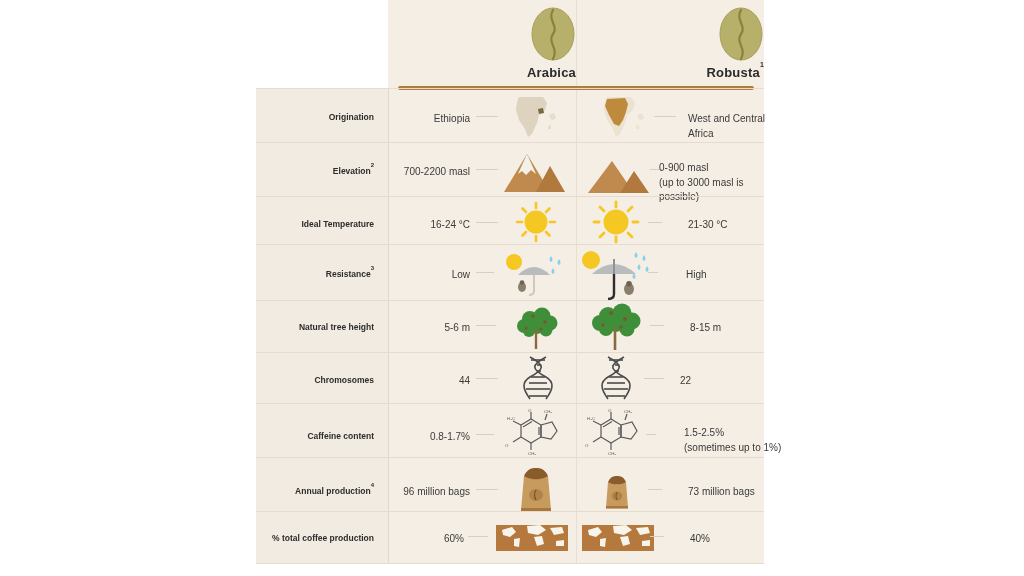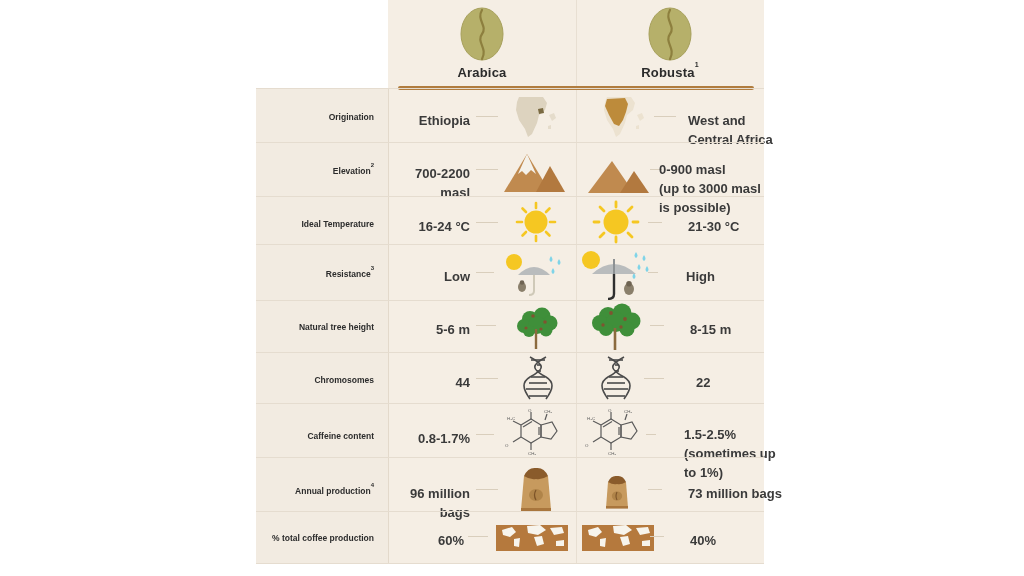--- a/index.html
+++ b/index.html
@@ -27,40 +27,40 @@
 
   
   .brown-rule{
     position:absolute;left:398px;top:86px;width:356px;height:4px;
     background:#b07c3e;border-radius:2px;
   }
 
   
   .head-cell{
     position:absolute;top:0;width:188px;height:86px;
-    display:flex;flex-direction:column;align-items:center;justify-content:flex-start;
+    display:flex;flex-direction:column;align-items:flex-end;justify-content:flex-start;
   }
   .head-cell.arabica{left:388px;}
   .head-cell.robusta{left:576px;}
   .bean{margin-top:6px;}
   .head-name{
     margin-top:3px;font-size:13px;font-weight:bold;color:#2b2b2b;letter-spacing:.2px;
   }
   .head-name sup{font-size:7px;font-weight:bold;top:-5px;position:relative;}
   .rowline{position:absolute;left:256px;width:508px;height:1px;background:#e5dccf;}
 
   .rlabel{
     position:absolute;left:256px;width:118px;
     text-align:right;font-size:8.5px;font-weight:bold;color:#2c2c2c;
     line-height:1.25;
   }
   .rlabel sup{font-size:6px;position:relative;top:-3px;}
 
   .val{
-    position:absolute;font-size:13px;color:#3a3a3a;line-height:1.45;font-weight:bold;
+    position:absolute;font-size:10px;color:#3a3a3a;line-height:1.45;
   }
   .val.left{text-align:right;}
   .val.right{text-align:left;margin-left:28px;}
   .val .sub{display:block;}
 
   
   .leader{position:absolute;height:1px;background:#d9cebc;}
 
   .iconbox{position:absolute;display:flex;align-items:center;justify-content:center;}
 
@@ -340,21 +340,21 @@
         <line x1="14" y1="10" x2="18" y2="10"></line>
         <line x1="14" y1="16" x2="18" y2="16"></line>
         <line x1="8" y1="22" x2="22" y2="22"></line>
         <line x1="6" y1="28" x2="24" y2="28"></line>
         <line x1="3" y1="34" x2="27" y2="34"></line>
         <line x1="6" y1="41" x2="24" y2="41"></line>
       </g>
     </svg>
   </div>
   <div class="leader" style="left:644px;top:378px;width:20px"></div>
-  <div class="val right" style="left:668px;top:374px;width:100px">
+  <div class="val right" style="left:652px;top:374px;width:100px">
     <span>22</span>
   </div>
 
   <div class="rowline" style="top:403px"></div>
   <div class="rlabel" style="top:430px">
     <span>Caffeine content</span><sup></sup>
   </div>
   <div class="val left" style="left:398px;top:430px;width:72px">
     <span>0.8-1.7%</span>
   </div>

